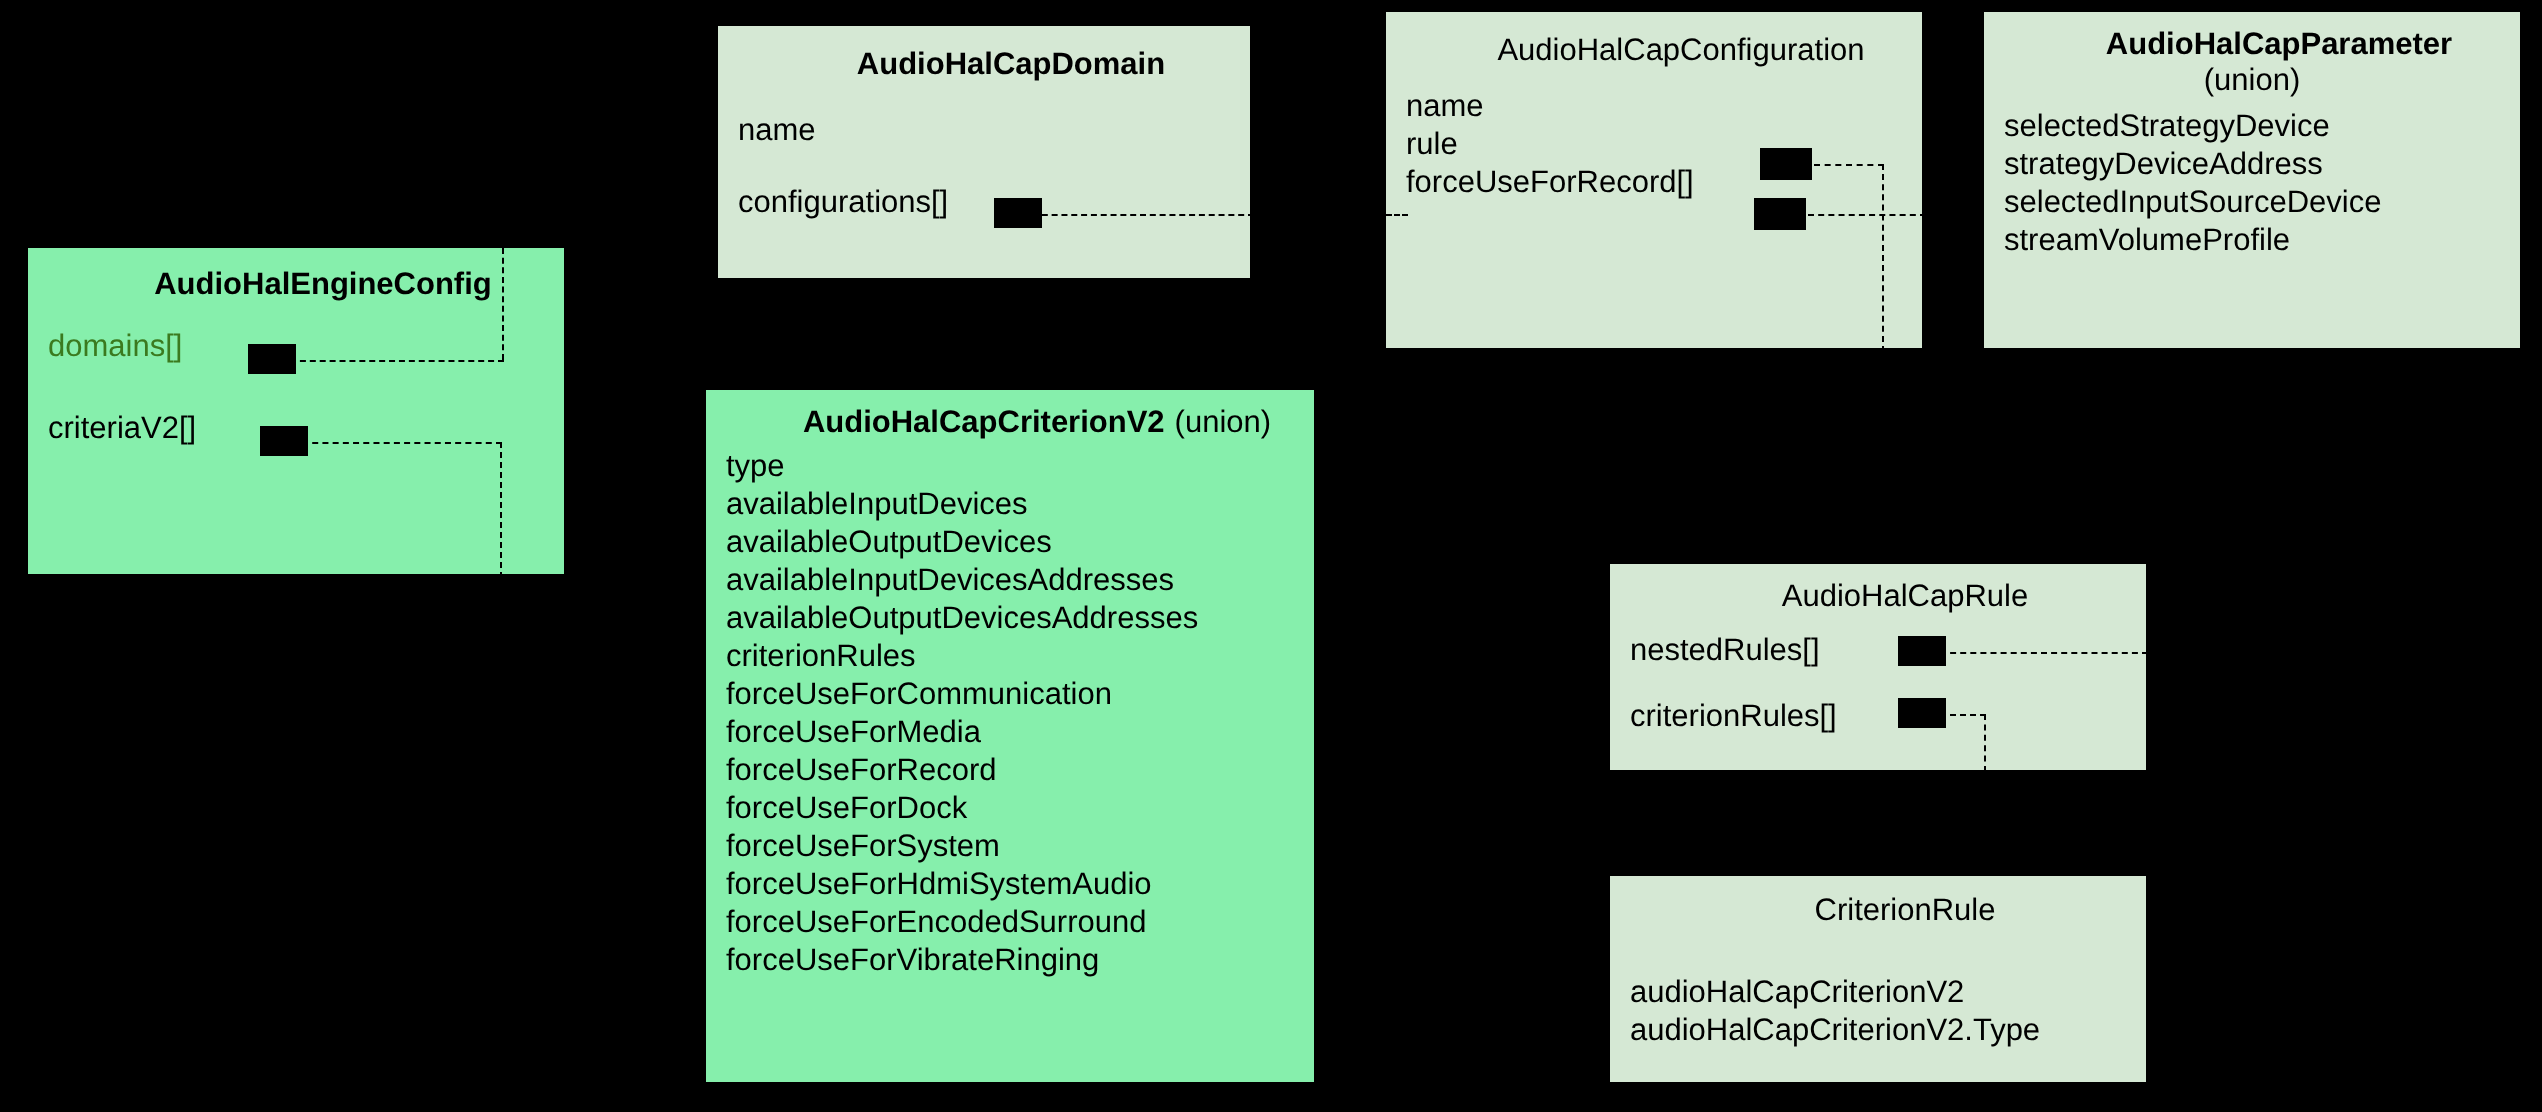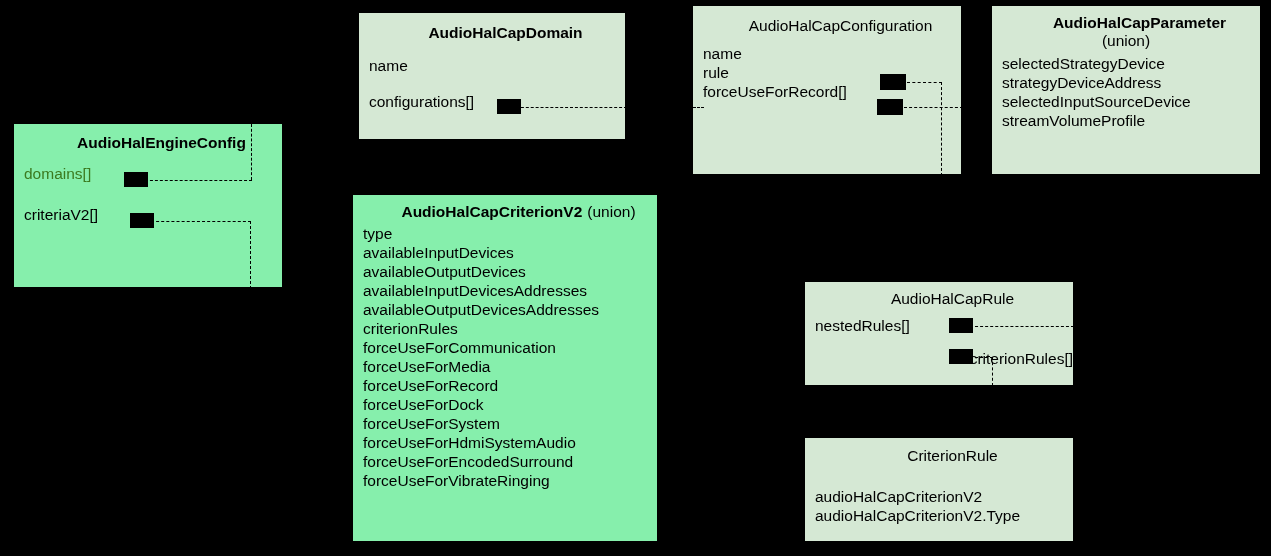--- a/index.html
+++ b/index.html
@@ -176,21 +176,21 @@
       <div class="attr">forceUseForVibrateRinging</div>
     </div>
   </div>
 
   <div class="box green" style="left:804px; top:281px; width:270px; height:105px;">
     <div class="title" style="margin-top:8px;">AudioHalCapRule</div>
 
     <div class="attrs" style="margin-top:8px;">
       <div class="attr">nestedRules[]</div>
     </div>
-    <div class="attrs" style="margin-top:14px;text-align:right;">
+    <div class="attrs" style="margin-top:14px;">
       <div class="attr">criterionRules[]</div>
     </div>
 
     <div class="hline" style="left:165px; top:44px; width:104px;"></div>
 
     <div class="hline" style="left:165px; top:75px; width:23px;"></div>
     <div class="vline" style="left:187px; top:75px; height:29px;"></div>
   </div>
   <div class="dia" style="left:949px; top:318px; width:24px; height:15px;"></div>
   <div class="dia" style="left:949px; top:349px; width:24px; height:15px;"></div>

